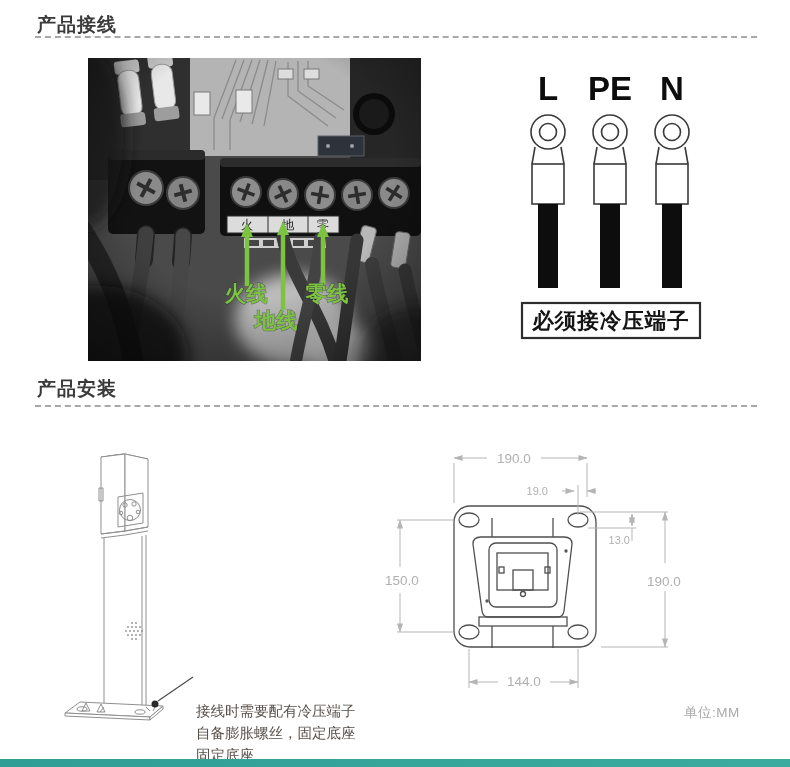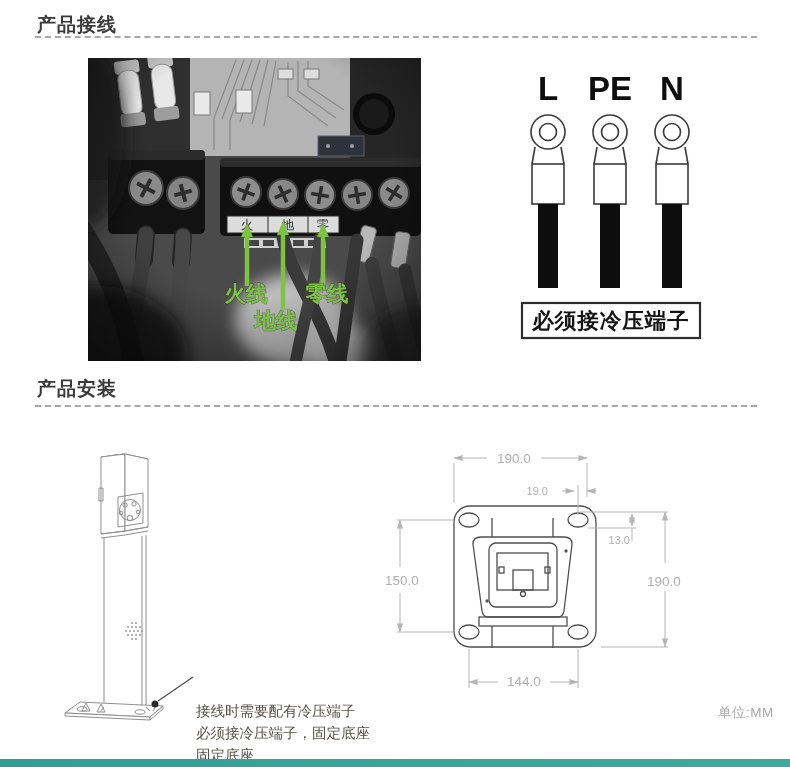--- a/index.html
+++ b/index.html
@@ -1,21 +1,21 @@
 <!DOCTYPE html>
 <html><head>
 <meta charset="utf-8">
 <style>
   html,body{margin:0;padding:0;background:#fff;}
   .page{position:relative;width:790px;height:767px;background:#ffffff;overflow:hidden;
         font-family:"Liberation Sans","DejaVu Sans",sans-serif;}
   .sec-title{position:absolute;left:37px;font-size:19px;font-weight:bold;color:#3a3a3a;letter-spacing:1px;}
   .sec-divider{position:absolute;left:35px;width:722px;height:0;border-bottom:2px dashed #a8a8a8;}
   .note-text{position:absolute;left:196px;top:652px;font-size:14.5px;line-height:22px;color:#57504a;margin-top:48px;}
-  .unit-label{position:absolute;left:718px;top:704px;font-size:13.5px;color:#a9a9a9;letter-spacing:.5px;text-align:right;}
+  .unit-label{position:absolute;left:684px;top:704px;font-size:13.5px;color:#a9a9a9;letter-spacing:.5px;text-align:right;}
   .footer-bar{position:absolute;left:0;right:0;bottom:0;height:8px;background:linear-gradient(90deg,#2f9e94,#3cab9f);}
   svg{position:absolute;display:block;}
   text{font-family:"Liberation Sans","DejaVu Sans",sans-serif;}
 </style>
 </head>
 <body>
 
 <div class="page">
 
   <div class="sec-title" style="top:12px;">产品接线</div>
@@ -283,21 +283,21 @@
         <circle cx="76" cy="204" r="0.9"></circle>
     </g>
     <g>
       <circle cx="95" cy="269" r="3.5" fill="#2b2b2b"></circle>
       <line x1="98" y1="266" x2="133" y2="242" stroke="#4a4a4a" stroke-width="1.2"></line>
     </g>
   </svg>
 
   <div class="note-text">
     <div>接线时需要配有冷压端子</div>
-    <div>必须接冷压端子，固定底座</div>
+    <div>自备膨胀螺丝，固定底座</div>
     <div>固定底座</div>
   </div>
 
   <svg style="left:375px;top:435px;" width="330" height="270" viewBox="0 0 330 270">
     <defs>
       <marker id="dar" viewBox="0 0 10 10" refX="9.5" refY="5" markerWidth="9" markerHeight="9" orient="auto-start-reverse">
         <path d="M0,1.6 L10,5 L0,8.4 Z" fill="#b5b5b5"></path>
       </marker>
     </defs>
 

